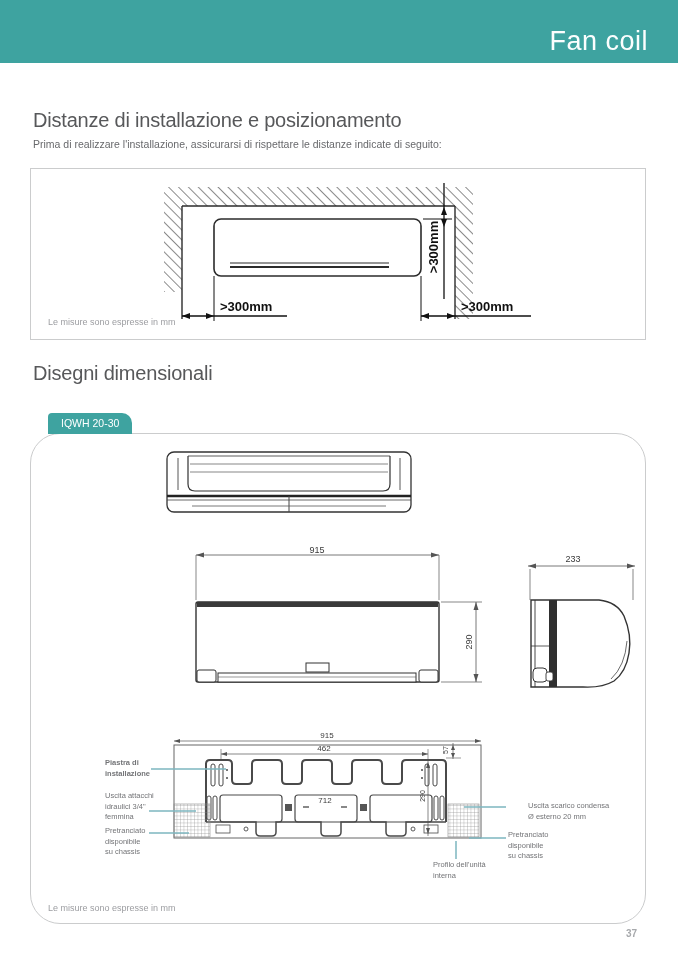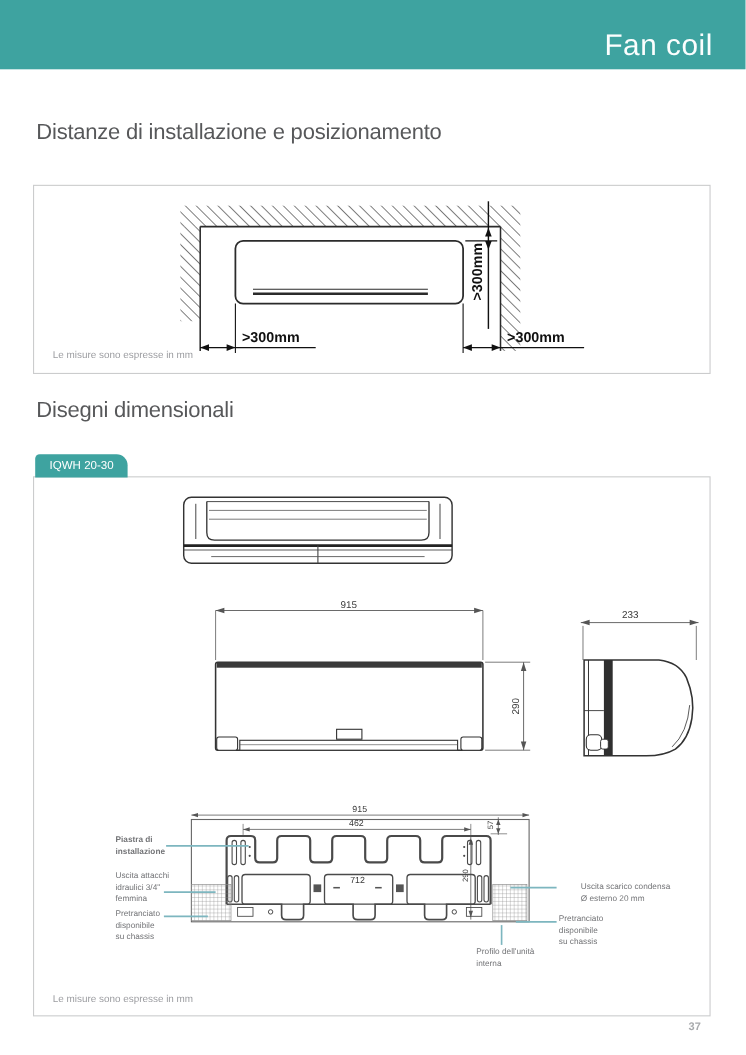--- a/index.html
+++ b/index.html
@@ -9,21 +9,21 @@
   .header-bar{position:absolute;left:0;top:0;width:678px;height:63px;background:#3ea3a0;
     display:flex;align-items:flex-end;justify-content:flex-end;box-sizing:border-box;padding:16px 30px 8px 0;}
   .header-title{color:#fbfefe;font-size:27px;font-weight:300;letter-spacing:0.5px;line-height:1;}
 
   .sec-title{position:absolute;left:33px;font-size:20px;font-weight:400;color:#57585a;letter-spacing:-0.2px;}
   .sec-sub{position:absolute;left:33px;font-size:10.5px;color:#68696c;}
 
   .frame{position:absolute;background:#fff;border:1px solid #cbcccd;box-sizing:border-box;}
   .note{position:absolute;font-size:9px;color:#9c9da1;}
 
-  .badge{position:absolute;left:32px;top:413px;height:21px;background:#3ea3a0;color:#fff;
+  .badge{position:absolute;left:48px;top:413px;height:21px;background:#3ea3a0;color:#fff;
     font-size:10.5px;line-height:21px;padding:0 13px;border-radius:4px 10px 0 0;z-index:2;}
 
   .caption{position:absolute;font-size:10px;color:#87888b;text-align:center;}
 
   .callout{position:absolute;font-size:7.5px;line-height:10.5px;color:#737477;white-space:pre-line;}
 
   .pagenum{position:absolute;left:626px;top:928px;width:26px;text-align:left;font-size:10px;color:#a7a9ac;font-weight:bold;}
 
   svg{position:absolute;overflow:visible;}
   svg text{font-family:"Liberation Sans", sans-serif;}
@@ -35,20 +35,21 @@
 </head>
 <body>
 
 <div id="page">
 
   <div class="header-bar">
     <span class="header-title">Fan coil</span>
   </div>
 
   <div class="sec-title" style="top:109px;">Distanze di installazione e posizionamento</div>
+  <div class="sec-sub" style="top:138px;">Prima di realizzare l'installazione, assicurarsi di rispettare le distanze indicate di seguito:</div>
 
   <div class="frame" style="left:30px;top:168px;width:616px;height:172px;">
     <svg width="616" height="170" viewBox="0 0 616 170">
       <defs>
         <pattern id="diag" patternUnits="userSpaceOnUse" width="7" height="7" patternTransform="rotate(-45)">
           <line x1="0" y1="0" x2="0" y2="7" stroke="#3b3b3b" stroke-width="1.2"></line>
         </pattern>
       </defs>
 
       <rect x="133" y="18" width="309" height="19" fill="url(#diag)"></rect>
@@ -80,21 +81,21 @@
       <polygon points="390,147 398,144 398,150" fill="#111"></polygon>
       <polygon points="424,147 416,144 416,150" fill="#111"></polygon>
       <text class="cleartxt" x="430" y="142">&gt;300mm</text>
     </svg>
     <div class="note" style="left:17px;top:148px;">Le misure sono espresse in mm</div>
   </div>
 
   <div class="sec-title" style="top:362px;">Disegni dimensionali</div>
   <div class="badge">IQWH 20-30</div>
 
-  <div class="frame" style="left:30px;top:433px;width:616px;height:491px;">
+  <div class="frame" style="left:30px;top:433px;width:616px;height:491px;border-radius:30px;">
 
     <svg style="left:133px;top:14px;" width="250" height="70" viewBox="0 0 250 70">
       <rect x="3" y="4" width="244" height="60" rx="7" fill="#fff" stroke="#333" stroke-width="1.3"></rect>
       <path d="M24,8 L24,36 Q24,43 31,43 L219,43 Q226,43 226,36 L226,8" fill="none" stroke="#333" stroke-width="1.2"></path>
       <line x1="24" y1="8" x2="226" y2="8" stroke="#333" stroke-width="0.8"></line>
       <line x1="26" y1="16" x2="224" y2="16" stroke="#555" stroke-width="0.7"></line>
       <line x1="26" y1="24" x2="224" y2="24" stroke="#555" stroke-width="0.7"></line>
       <line x1="14" y1="10" x2="14" y2="42" stroke="#444" stroke-width="0.9"></line>
       <line x1="236" y1="10" x2="236" y2="42" stroke="#444" stroke-width="0.9"></line>
       <line x1="3" y1="48" x2="247" y2="48" stroke="#222" stroke-width="2.4"></line>

